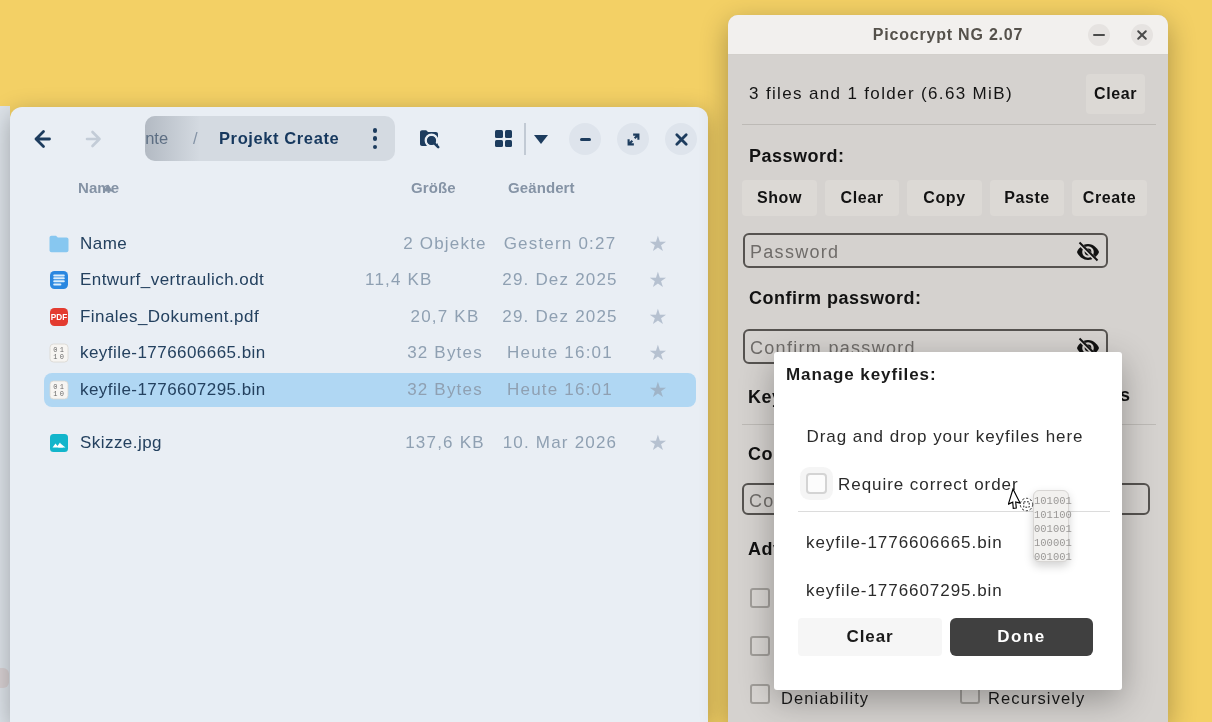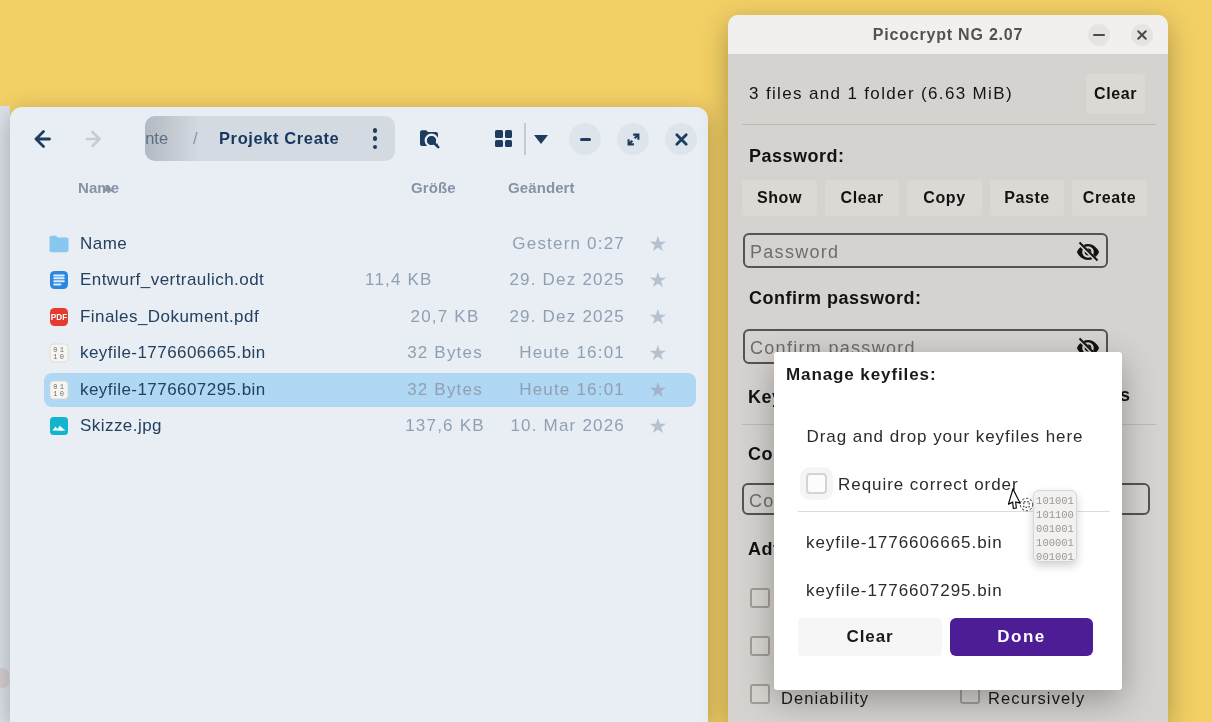--- a/index.html
+++ b/index.html
@@ -13,21 +13,21 @@
 #pill { left:135px; top:9px; width:250px; height:45px; border-radius:10px; background:#d4dae1; overflow:hidden; }
 #pillfade { left:0; top:0; width:55px; height:45px; background:linear-gradient(to right,#b3bac3, rgba(212,218,225,0)); }
 .ptxt { top:0; height:45px; line-height:45px; font-size:16.5px; }
 #dots3 { left:227px; top:12px; width:6px; height:21px; display:flex; flex-direction:column; justify-content:space-between; align-items:center; }
 #dots3 i { width:4.5px; height:4.5px; border-radius:50%; background:#1d3c5e; }
 .wbtn { width:32px; height:32px; border-radius:50%; background:#dee4ec; top:16px; }
 .grid i { position:absolute; width:7.5px; height:7.5px; background:#1d3c5e; border-radius:1.5px; }
 .hdrtxt { color:#8593a5; font-weight:bold; font-size:15px; letter-spacing:0.1px; }
 .row { left:44px; width:652px; height:36px; }
 .fname { font-size:17px; color:#24415f; top:7px; line-height:22px; letter-spacing:0.45px; }
-.fmeta { font-size:17px; color:#8fa0b2; top:7px; line-height:22px; text-align:right; letter-spacing:1.2px; }
+.fmeta { font-size:17px; color:#8fa0b2; top:7px; line-height:22px; text-align:center; letter-spacing:1.2px; }
 .star { font-size:21px; color:#b6c1d0; top:6px; left:592px; width:44px; text-align:center; line-height:24px;}
 .ficon { left:5px; top:8px; width:20px; height:20px; }
 
 
 #pc { left:728px; top:15px; width:440px; height:707px; background:#d5d2cf; border-radius:10px 10px 0 0; box-shadow:0 8px 28px rgba(0,0,0,0.30); }
 #pctitle { left:0; top:0; width:440px; height:40px; background:#f2f0ee; border-radius:10px 10px 0 0; border-bottom:1px solid #d3d0cc; }
 .pcirc { width:22px; height:22px; border-radius:50%; background:#e6e3e1; top:9px; color:#444; text-align:center; }
 .pcbtn { background:#dcd9d5; border-radius:4px; font-weight:bold; font-size:16px; color:#121212; text-align:center; letter-spacing:0.6px; }
 .pclabel { font-weight:bold; font-size:18px; color:#121212; letter-spacing:0.5px; }
 .pcsep { height:1px; background:#bdbab6; left:14px; width:414px; }
@@ -101,20 +101,21 @@
   <div class="abs hdrtxt" style="left:401px;top:72px;">Größe</div>
   <div class="abs hdrtxt" style="left:498px;top:72px;">Geändert</div>
 
   <div class="abs" style="left:34px;top:266px;width:652px;height:34px;background:#b0d7f3;border-radius:8px;"></div>
 
   <div class="abs row" style="top:118.5px;left:34px;">
     <svg class="abs ficon" viewBox="0 0 20 20">
         <path d="M0.5 3.8 C0.5 2.7 1.4 1.8 2.5 1.8 L7.0 1.8 L8.8 3.6 L17.5 3.6 C18.6 3.6 19.5 4.5 19.5 5.6 L19.5 16.2 C19.5 17.3 18.6 18.2 17.5 18.2 L2.5 18.2 C1.4 18.2 0.5 17.3 0.5 16.2 Z" fill="#87c7f0"></path>
       </svg>
     <div class="abs fname" style="left:36px;">Name</div>
+    <div class="abs fmeta" style="left:321px;width:160px;text-align:center;">2 Objekte</div>
     <div class="abs fmeta" style="left:451px;width:130px;">Gestern 0:27</div>
     <div class="abs star">★</div>
   </div>
 
   <div class="abs row" style="top:155px;left:34px;">
     <svg class="abs ficon" viewBox="0 0 20 20">
         <rect x="1" y="1" width="18" height="18" rx="4.5" fill="#2a87e0"></rect>
         <rect x="4.2" y="4.4" width="11.6" height="2" rx="1" fill="#dceefb"></rect>
         <rect x="4.2" y="7.3" width="11.6" height="2" rx="1" fill="#dceefb"></rect>
         <rect x="4.2" y="10.2" width="11.6" height="2" rx="1" fill="#dceefb"></rect>
@@ -158,21 +159,21 @@
         <text x="12.8" y="8.6" font-family="Liberation Mono" font-size="7" fill="#6a6a6a" text-anchor="middle">1</text>
         <text x="6.4" y="16" font-family="Liberation Mono" font-size="7" fill="#6a6a6a" text-anchor="middle">1</text>
         <text x="12.8" y="16" font-family="Liberation Mono" font-size="7" fill="#6a6a6a" text-anchor="middle">0</text>
       </svg>
     <div class="abs fname" style="left:36px;">keyfile-1776607295.bin</div>
     <div class="abs fmeta" style="left:321px;width:160px;text-align:center;">32 Bytes</div>
     <div class="abs fmeta" style="left:451px;width:130px;">Heute 16:01</div>
     <div class="abs star" style="color:#9fb4c8;">★</div>
   </div>
 
-  <div class="abs row" style="top:301px;left:34px;text-decoration:underline;">
+  <div class="abs row" style="top:318px;left:34px;text-decoration:underline;">
     <svg class="abs ficon" viewBox="0 0 20 20">
         <rect x="1" y="1" width="18" height="18" rx="3.5" fill="#12b5cb"></rect>
         <path d="M3.5 14.5 L6.5 10.5 L8.5 13 L11 9.5 L14 14.5 Z" fill="#ffffff"></path>
         <path d="M9 14.5 L12 11 L16.5 14.5 Z" fill="#ffffff"></path>
       </svg>
     <div class="abs fname" style="left:36px;">Skizze.jpg</div>
     <div class="abs fmeta" style="left:321px;width:160px;text-align:center;">137,6 KB</div>
     <div class="abs fmeta" style="left:451px;width:130px;">10. Mar 2026</div>
     <div class="abs star">★</div>
   </div>
@@ -236,22 +237,22 @@
 
 <div class="abs" id="dlg">
   <div class="abs" style="left:12px;top:13px;font-weight:bold;font-size:17px;color:#1a1a1a;letter-spacing:0.9px;">Manage keyfiles:</div>
   <div class="abs dtxt" style="left:0;top:75px;width:342px;text-align:center;">Drag and drop your keyfiles here</div>
   <div class="abs" style="left:32px;top:121px;width:21px;height:21px;background:#fcfcfc;border:2px solid #d4d4d4;border-radius:4px;box-shadow:0 0 0 6px rgba(225,225,225,0.35);"></div>
   <div class="abs dtxt" style="left:64px;top:123px;">Require correct order</div>
   <div class="abs" style="left:24px;top:159px;width:312px;height:1px;background:#dcdcdc;"></div>
   <div class="abs dtxt" style="left:32px;top:181px;">keyfile-1776606665.bin</div>
   <div class="abs dtxt" style="left:32px;top:229px;">keyfile-1776607295.bin</div>
   <div class="abs" style="left:24px;top:266px;width:144px;height:38px;background:#f6f6f6;border-radius:4px;text-align:center;line-height:38px;font-weight:bold;font-size:17px;color:#1a1a1a;letter-spacing:0.9px;">Clear</div>
-  <div class="abs" style="left:176px;top:266px;width:143px;height:38px;background:#4c1d95;border-radius:6px;text-align:center;line-height:38px;font-weight:bold;font-size:17px;color:#ffffff;letter-spacing:1.5px;">Done</div>
+  <div class="abs" style="left:176px;top:266px;width:143px;height:38px;background:#404040;border-radius:6px;text-align:center;line-height:38px;font-weight:bold;font-size:17px;color:#ffffff;letter-spacing:1.5px;">Done</div>
 </div>
 
-<div class="abs" style="left:1033px;top:490px;width:44px;height:72px;background:#f2f1ef;border:1px solid #d8d6d4;border-radius:6px;box-shadow:0 4px 10px rgba(0,0,0,0.18);font-family:'Liberation Mono',monospace;font-size:10.5px;color:#9a9896;text-align:center;line-height:14px;padding-top:3px;">101001<br>101100<br>001001<br>100001<br>001001</div>
+<div class="abs" style="left:1033px;top:490px;width:36px;height:72px;background:#f2f1ef;border:1px solid #d8d6d4;border-radius:6px;box-shadow:0 4px 10px rgba(0,0,0,0.18);font-family:'Liberation Mono',monospace;font-size:10.5px;color:#9a9896;text-align:center;line-height:14px;padding-top:3px;">101001<br>101100<br>001001<br>100001<br>001001</div>
 
 <svg class="abs" style="left:1008px;top:488px;" width="36" height="34" viewBox="0 0 36 34">
   <path d="M5 1 L5 16.8 L8.6 13.7 L10.9 19.4 L13.7 18.2 L11.4 12.7 L15.9 12.4 Z" fill="#ffffff" stroke="#000000" stroke-width="1.15" stroke-linejoin="miter" transform="rotate(17 5 1)"></path>
   <circle cx="18.5" cy="16.5" r="6.2" fill="rgba(255,255,255,0.9)" stroke="#222" stroke-width="1" stroke-dasharray="2.2 1.8"></circle>
   <rect x="15.8" y="13.8" width="5.4" height="5.4" fill="none" stroke="#222" stroke-width="1" stroke-dasharray="1.8 1.4"></rect>
 </svg>
 
 </body></html>

